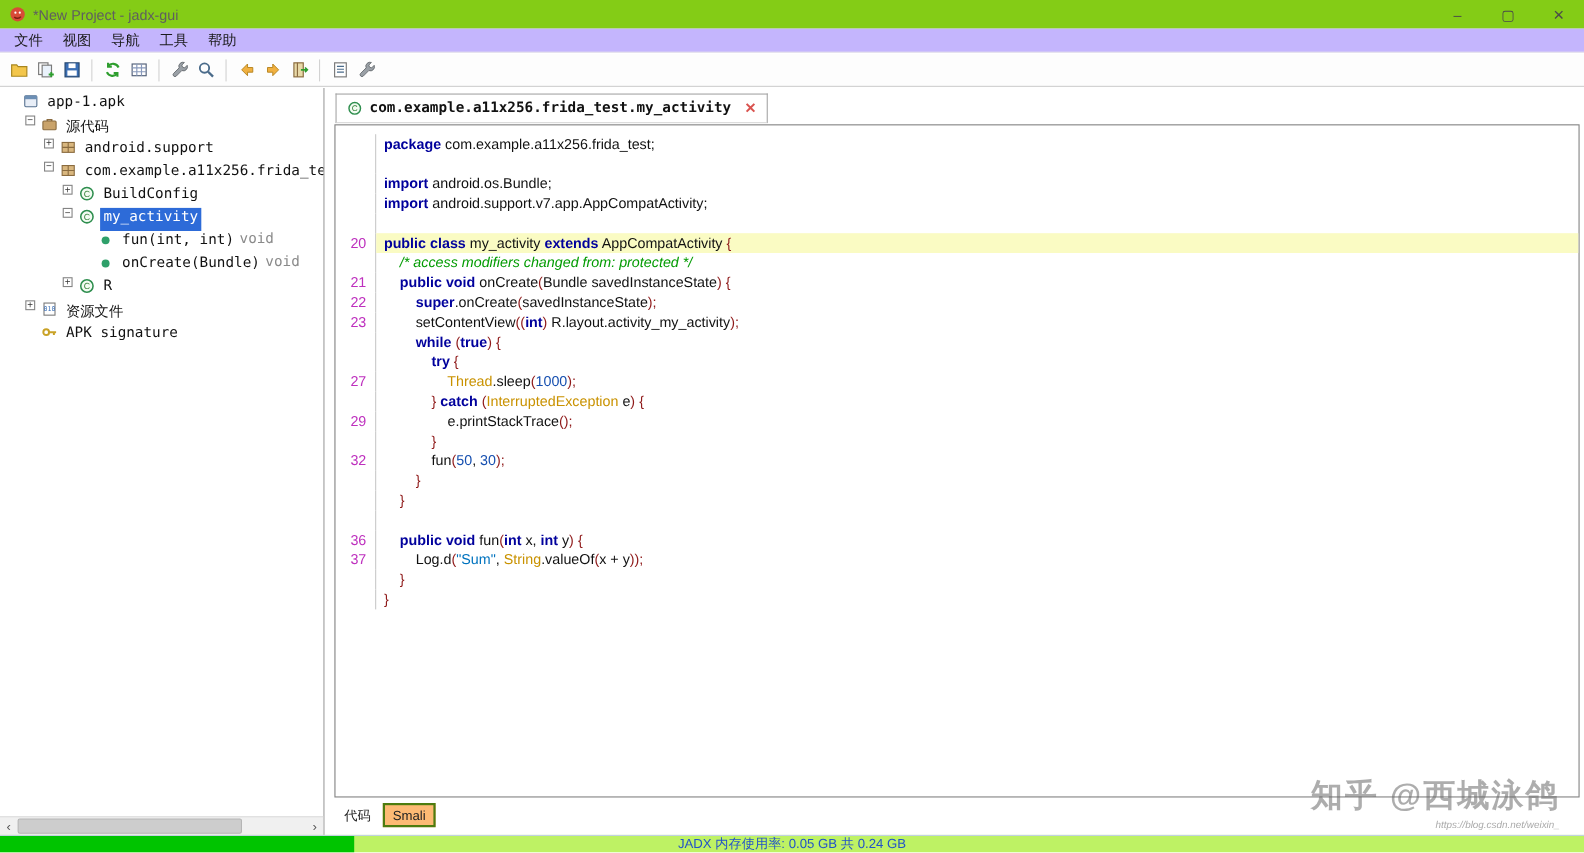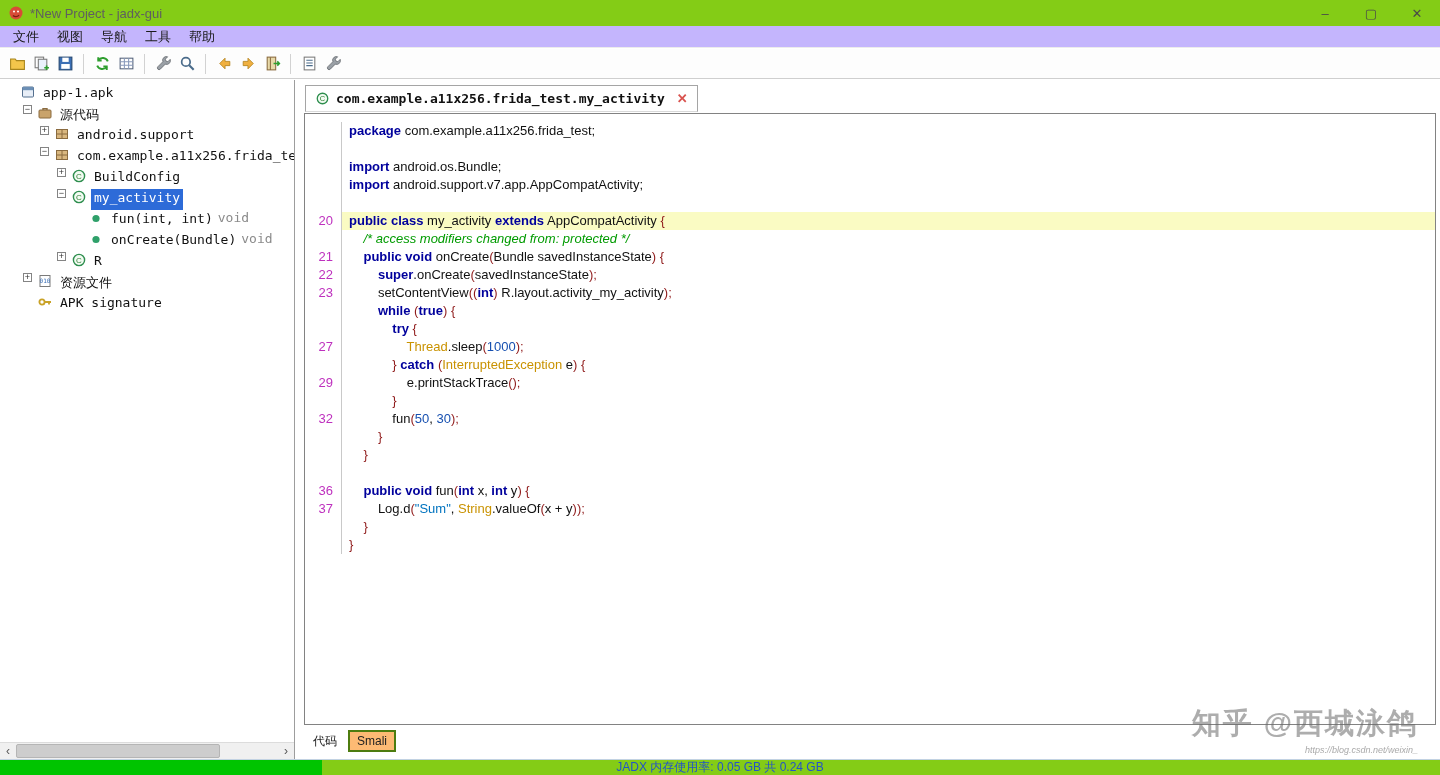--- a/index.html
+++ b/index.html
@@ -82,21 +82,21 @@
 
   .bottom-tabs { position:absolute; left:10px; bottom:7px; display:flex; align-items:center; gap:4px; }
   .btab { font-size:12px; color:#222; padding:2px 7px; }
   .btab.unselected { border:2px solid #4d7c0f; background:#fdba74; }
 
   .watermark { position:absolute; right:22px; bottom:4px; text-align:right; pointer-events:none; }
   .wm-main { font-size:29px; font-weight:700; color:rgba(105,105,105,0.55); letter-spacing:2px; }
   .wm-sub { font-size:9px; color:rgba(140,140,140,0.75); font-style:italic; margin-top:1px; }
 
   
-  .statusbar { position:absolute; left:0; right:0; bottom:0; height:16px; background:#84cc16;
+  .statusbar { position:absolute; left:0; right:0; bottom:0; height:16px; background:#bef264;
     border-top:1px solid #c2d2e2; display:flex; align-items:center; justify-content:center; }
   .progress { position:absolute; left:0; top:0; bottom:0; width:322px; background:var(--progress-green,#00c400); }
   .status-text { font-size:12px; color:var(--status-text,#2353c8); font-family:"Liberation Sans",sans-serif; }
 </style>
 </head>
 <body>
 
 <div class="titlebar">
   <span class="app-icon">
     <svg viewBox="0 0 16 16">

